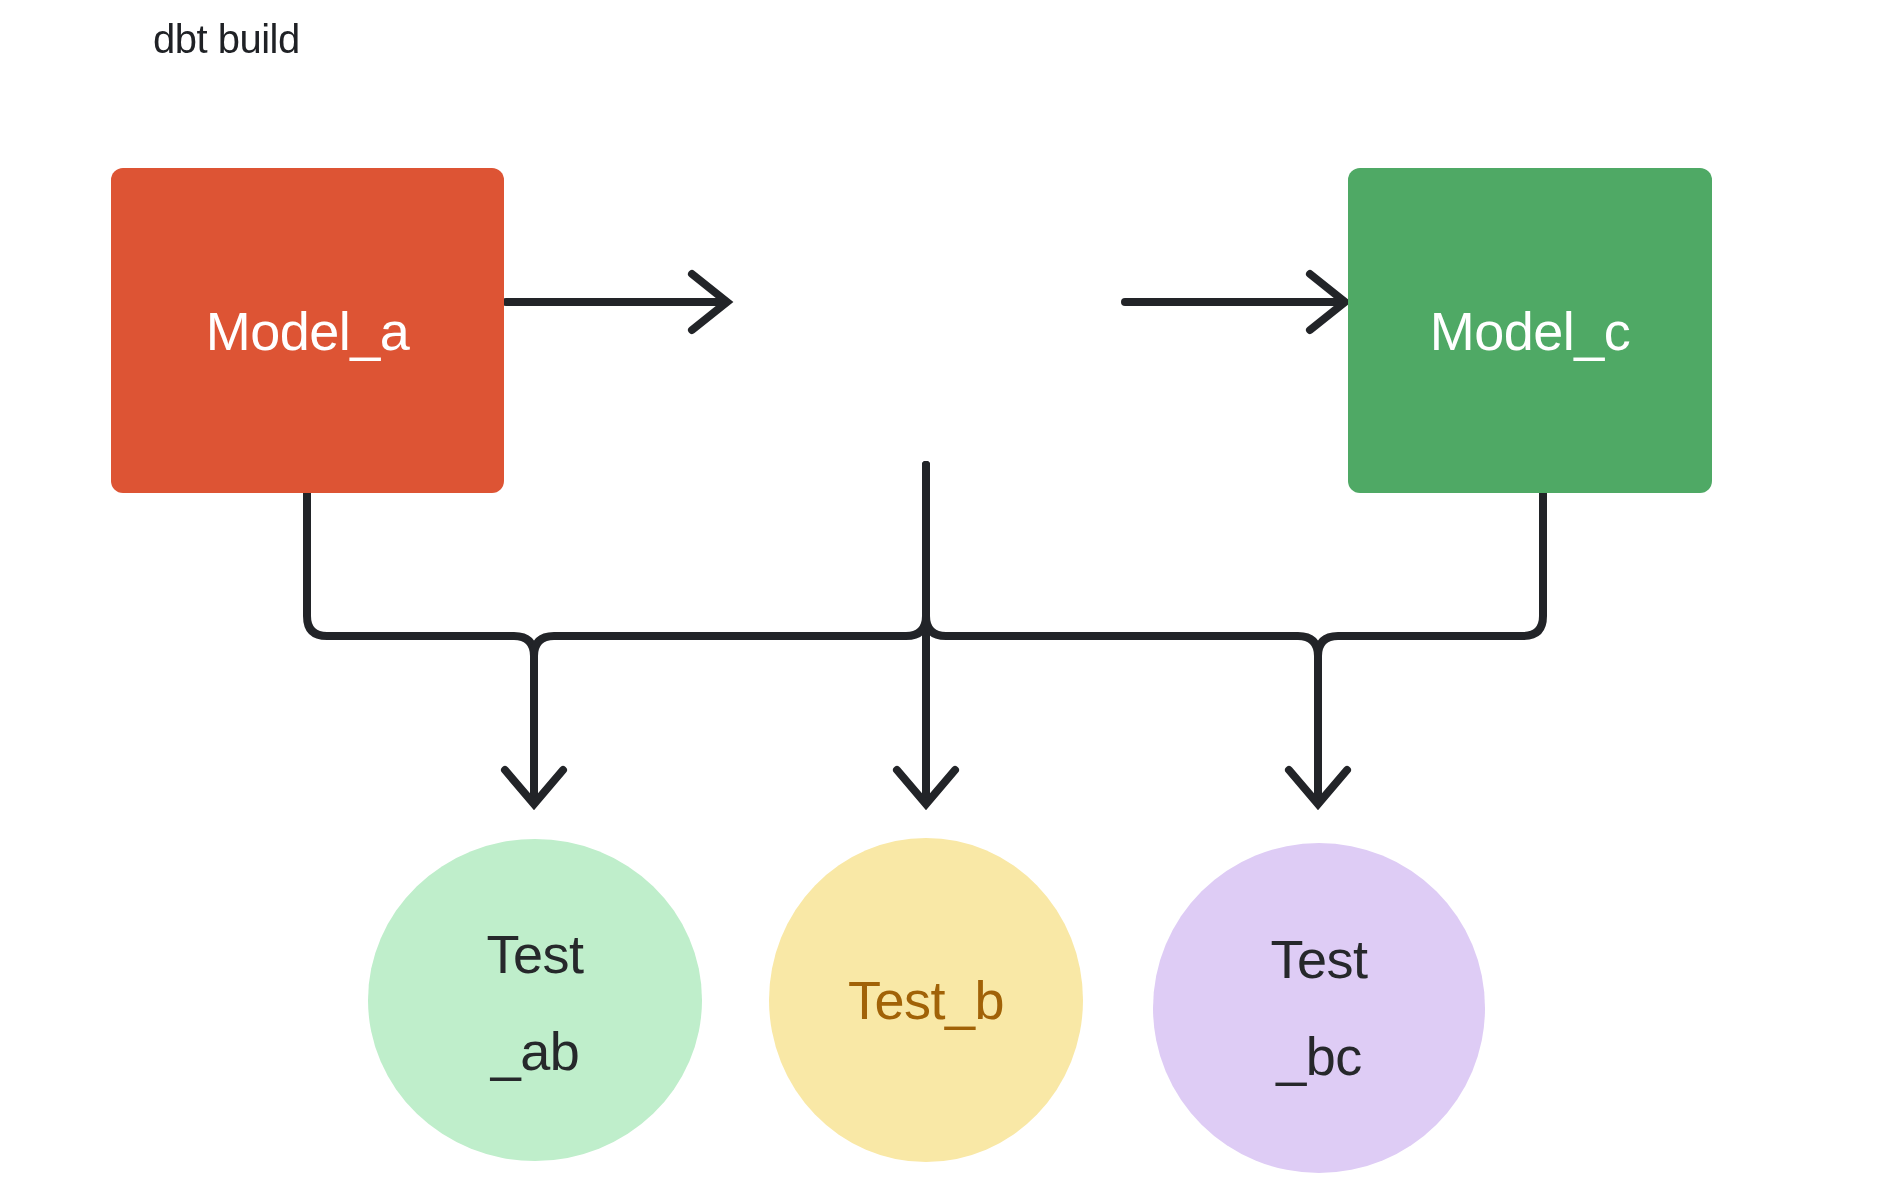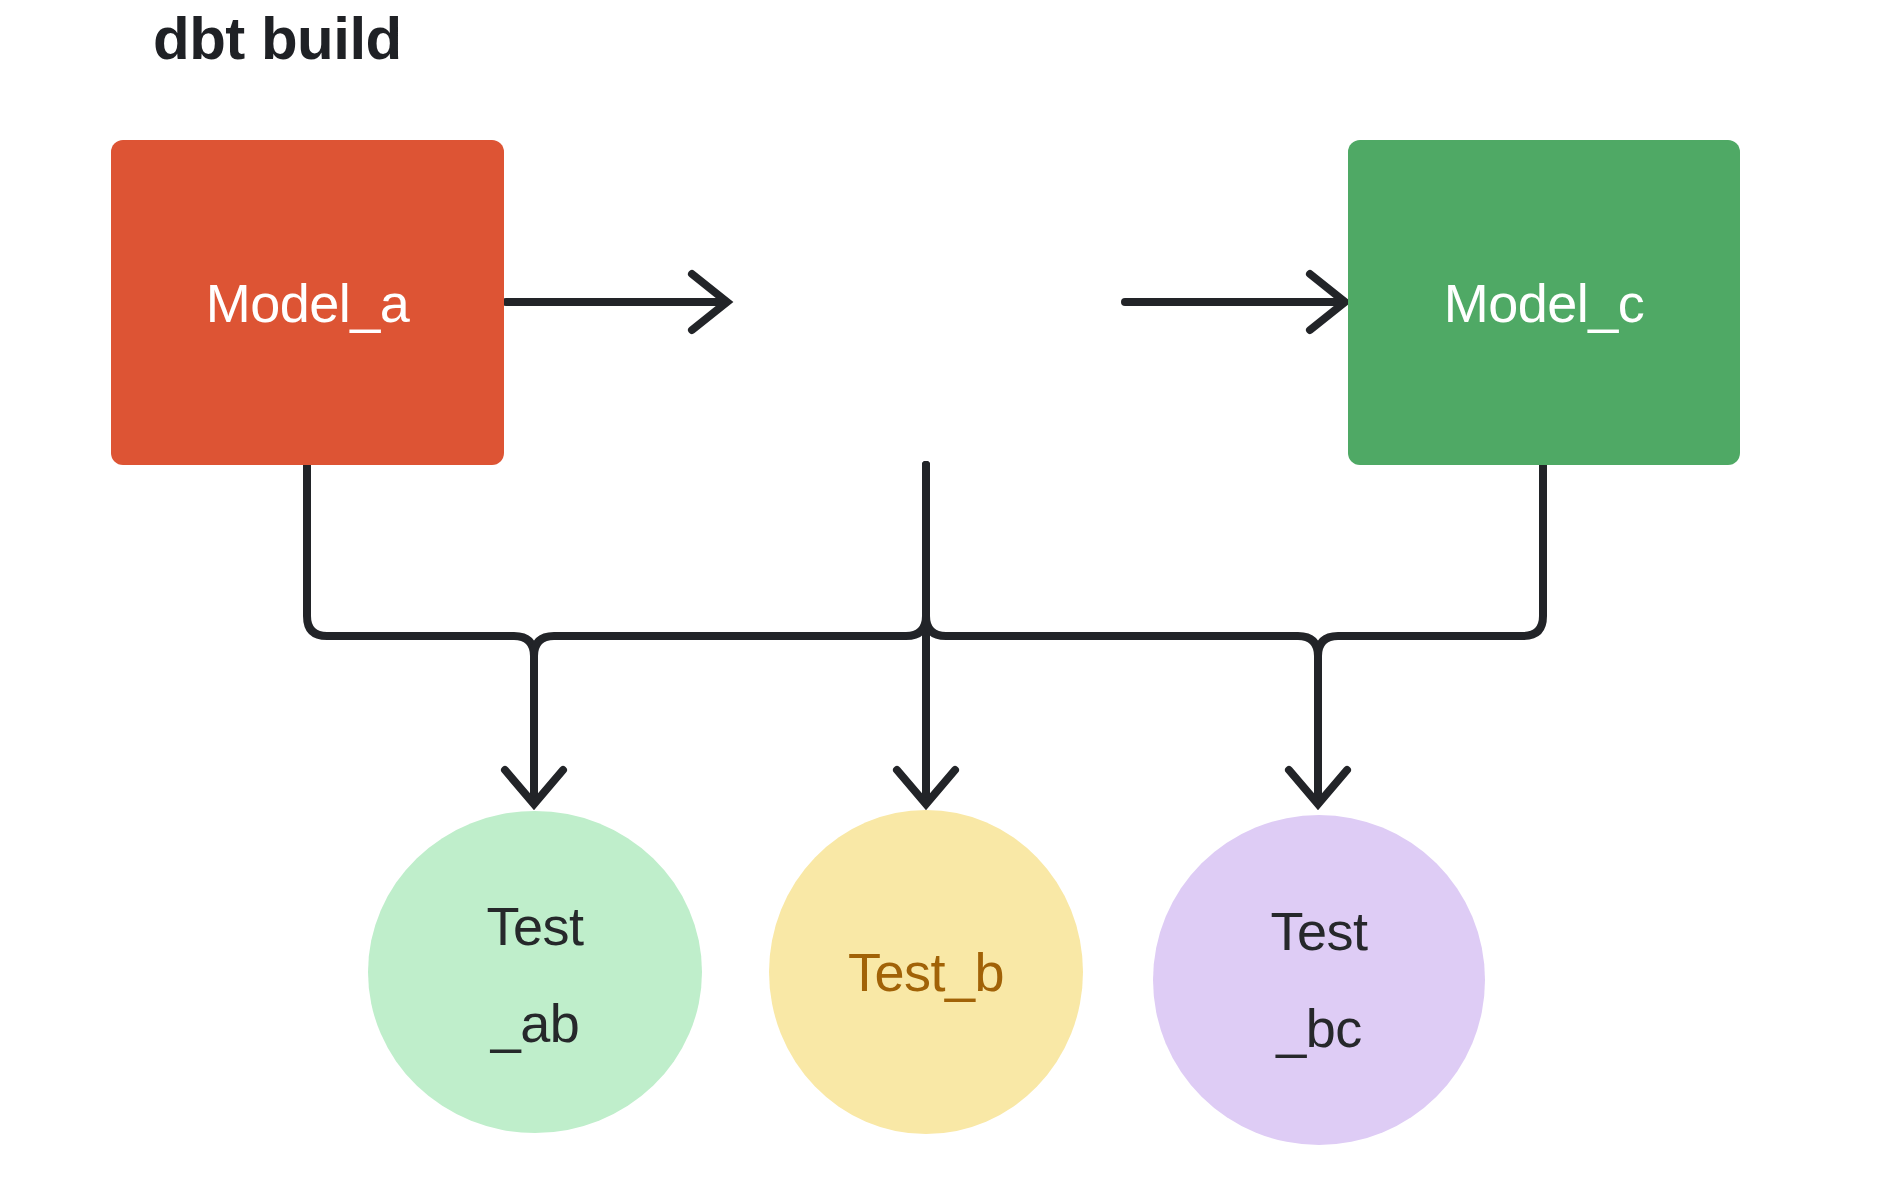--- a/index.html
+++ b/index.html
@@ -6,22 +6,22 @@
   .canvas{
     position:relative;
     width:1880px;height:1186px;
     overflow:hidden;
     font-family:"Liberation Sans","DejaVu Sans",sans-serif;
     background:var(--bg,#ffffff);
   }
   .title{
     position:absolute;
     left:153px;top:2px;
-    font-size:60px;
-    font-weight:700;
+    font-size:40px;
+    font-weight:400;
     letter-spacing:-0.5px;
     line-height:74px;
     color:var(--title-color,#1f2125);
     white-space:nowrap;
   }
   .edges{
     position:absolute;left:0;top:0;
   }
   .edges path,.edges polyline{
     fill:none;
@@ -34,29 +34,30 @@
   .node{
     position:absolute;
     display:flex;
     flex-direction:column;
     align-items:center;
     justify-content:center;
     text-align:left;
     font-size:54px;
     font-weight:500;
     letter-spacing:-0.5px;
+    margin-top:28px;
   }
   .model{
     border-radius:12px;
     width:393px;height:325px;
     top:140px;
   }
   .model-a{left:111px;}
   .model-b{left:730px;}
-  .model-c{left:1348px;width:392px;}
+  .model-c{left:1348px;width:364px;}
   .test{
     border-radius:50%;
   }
   .test .line{display:block;line-height:97px;}
   .test .line:empty{display:none;}
   .test-ab{left:368px;top:811px;width:334px;height:322px;padding-top:6px;box-sizing:border-box;}
   .test-b{left:769px;top:810px;width:314px;height:324px;}
   .test-bc{left:1153px;top:815px;width:332px;height:330px;}
 </style>
 </head>

